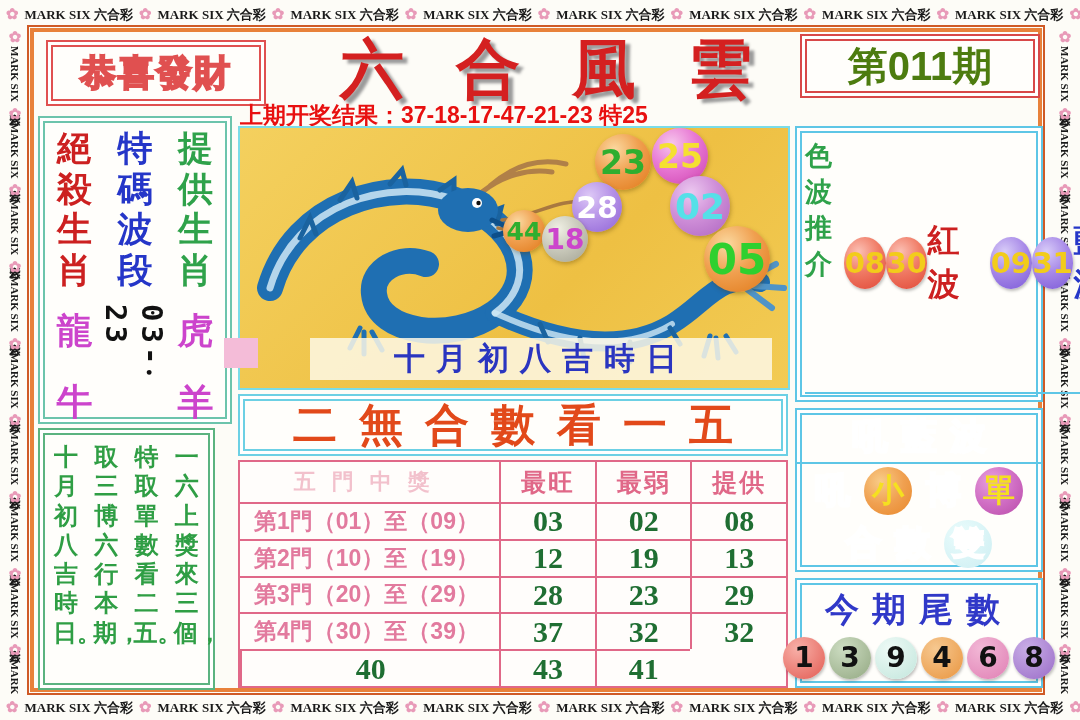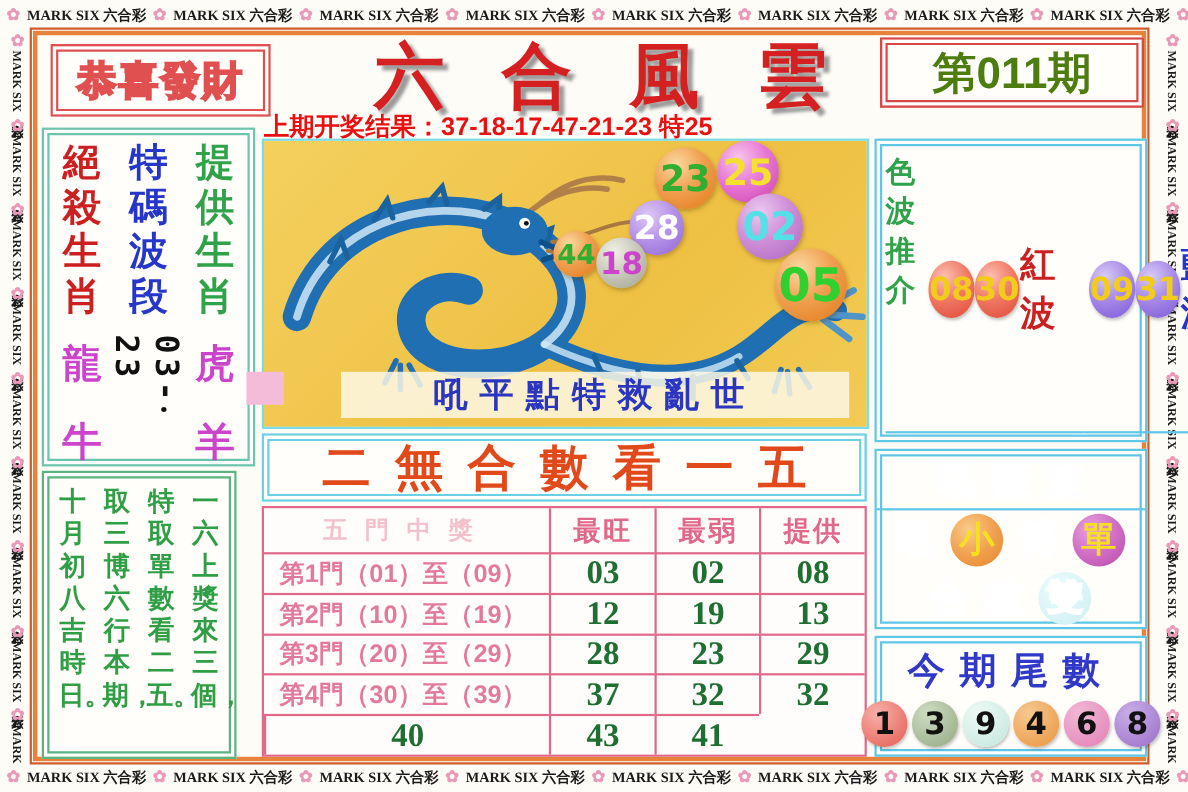--- a/index.html
+++ b/index.html
@@ -15,21 +15,21 @@
   .mq-left{left:0;}
   .mq-right{right:0;}
   
   .frame{position:absolute;left:30px;top:28px;width:1012px;height:664px;
          border:4px solid #e8813a;outline:2px solid #cf5a26;outline-offset:1px;
          box-sizing:border-box;pointer-events:none;}
   
   .dbl{border:2px solid var(--c);box-shadow:inset 0 0 0 3px #fff,inset 0 0 0 5px var(--c);
        box-sizing:border-box;background:#fffefb;}
   
-  .greeting{position:absolute;left:46px;top:40px;width:200px;height:66px;--c:#e05050;
+  .greeting{position:absolute;left:46px;top:40px;width:220px;height:66px;--c:#e05050;
             display:flex;align-items:center;justify-content:center;
             font-size:36px;font-weight:bold;color:#fff0ec;-webkit-text-stroke:2px #e05050;
             letter-spacing:2px;}
   .title{position:absolute;left:250px;top:26px;width:540px;text-align:center;
          font-size:64px;font-weight:bold;color:#d42020;letter-spacing:52px;padding-left:52px;
          text-shadow:5px 4px 3px #9a9a9a;font-family:"Liberation Serif",serif;}
   .issue{position:absolute;left:800px;top:34px;width:240px;height:64px;--c:#d84848;
          display:flex;align-items:center;justify-content:center;
          font-size:40px;font-weight:bold;color:#4d7c0f;}
   .result{position:absolute;left:240px;top:100px;width:560px;
@@ -180,21 +180,21 @@
         <path d="M470 208 l-6 20 m12 -18 l2 20 m8 -22 l10 16" stroke="#1f6fb2" stroke-width="5"></path>
       </g>
     </svg>
     <div class="ball b-orange" style="left:355px;top:6px;width:56px;height:56px;font-size:33px;color:#2fae2f;">23</div>
     <div class="ball b-magenta" style="left:412px;top:0px;width:56px;height:56px;font-size:33px;color:#f5e030;">25</div>
     <div class="ball b-purple" style="left:332px;top:54px;width:50px;height:50px;font-size:30px;color:#ffffff;">28</div>
     <div class="ball b-violet" style="left:430px;top:48px;width:60px;height:60px;font-size:36px;color:#55e0e8;">02</div>
     <div class="ball b-orange" style="left:263px;top:82px;width:42px;height:42px;font-size:25px;color:#2fae2f;">44</div>
     <div class="ball b-silver" style="left:302px;top:88px;width:46px;height:46px;font-size:28px;color:#cc44cc;">18</div>
     <div class="ball b-orange" style="left:464px;top:98px;width:66px;height:66px;font-size:42px;color:#2fd02f;">05</div>
-    <div class="caption">吼平點特救亂世</div>
+    <div class="caption">十月初八吉時日</div>
   </div>
   <div class="pink-chip"></div>
 
   <div class="slogan dbl">
     <span>二無合數看一五</span>
   </div>
 
   <div class="stats">
     <div class="tcell first trow0 thead faint">五門中獎</div>
     <div class="tcell trow0 thead">最旺</div>

